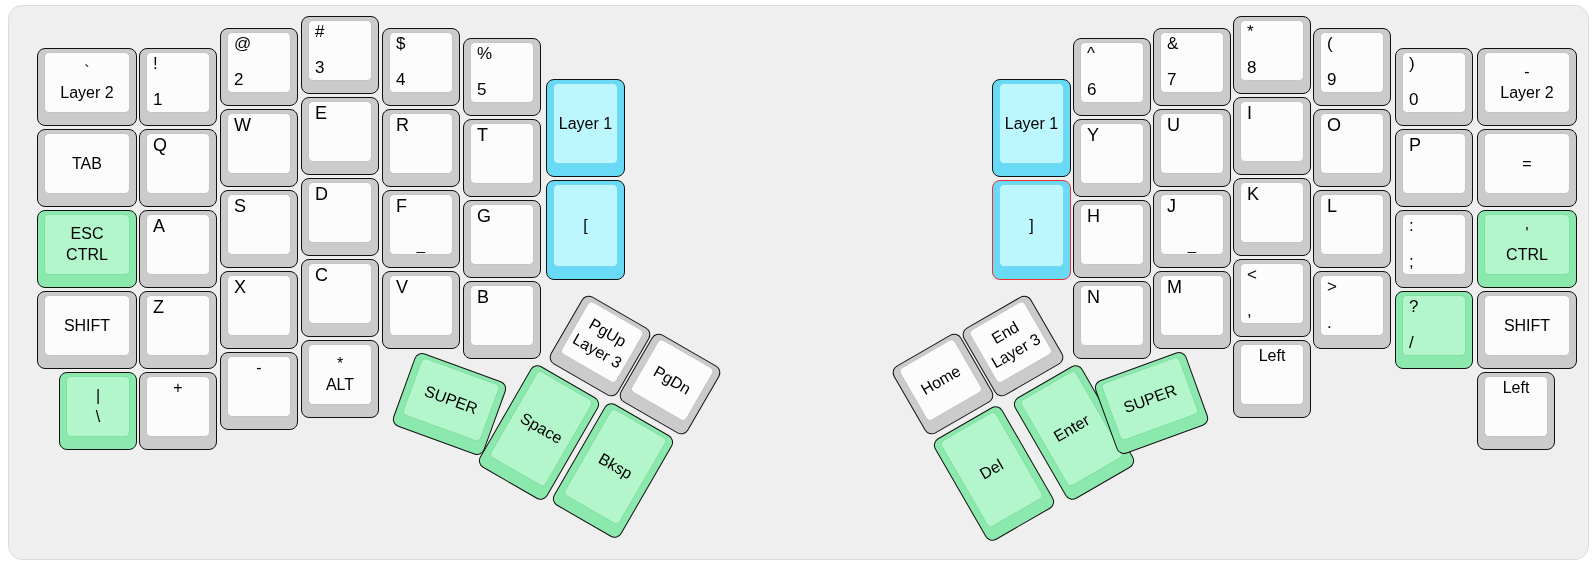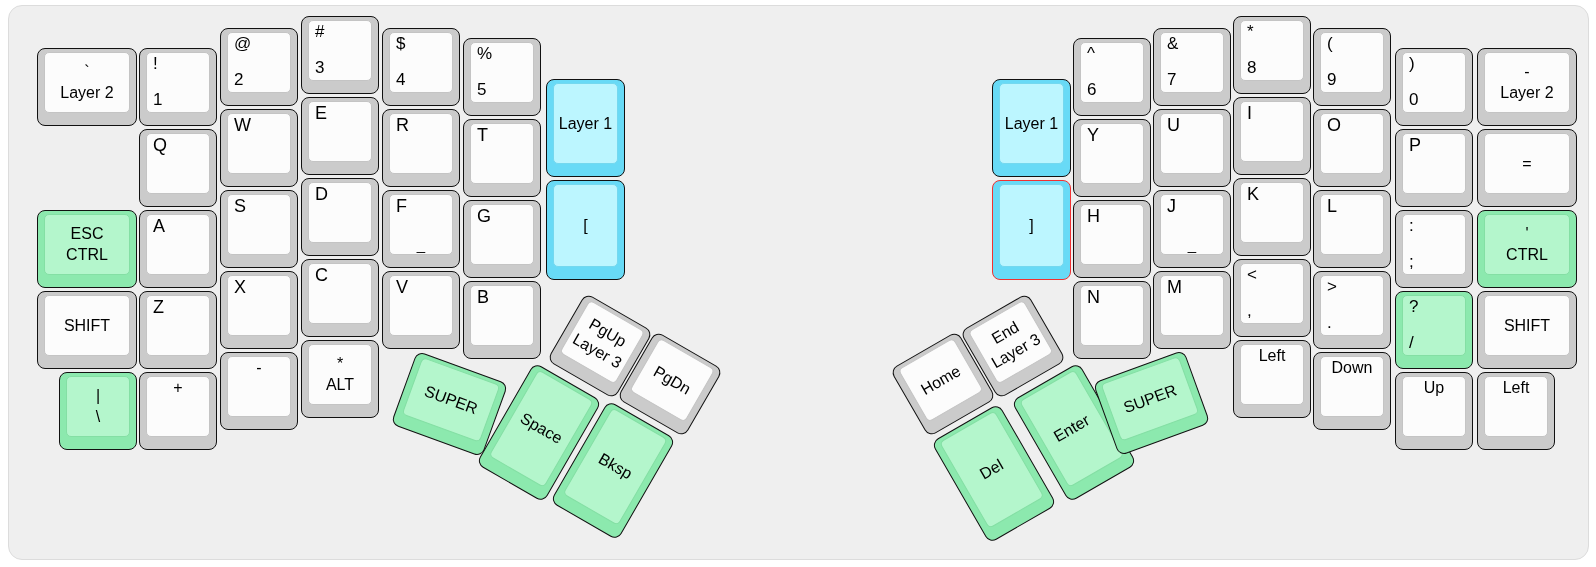--- a/index.html
+++ b/index.html
@@ -38,20 +38,25 @@
 <body>
 
 <div id="panel"></div>
 <div id="stage">
     <div class="key gray s-stack" style="left: 37px; top: 48px; width: 100px; height: 78px;">
       <div class="face">
         <span class="leg">`</span>
         <span class="leg">Layer 2</span>
       </div>
     </div>
+    <div class="key gray s-center" style="left: 37px; top: 129px; width: 100px; height: 78px;">
+      <div class="face">
+        <span class="leg">TAB</span>
+      </div>
+    </div>
     <div class="key green s-stack" style="left: 37px; top: 210px; width: 100px; height: 78px;">
       <div class="face">
         <span class="leg">ESC</span>
         <span class="leg">CTRL</span>
       </div>
     </div>
     <div class="key gray s-center" style="left: 37px; top: 291px; width: 100px; height: 78px;">
       <div class="face">
         <span class="leg">SHIFT</span>
       </div>
@@ -315,25 +320,20 @@
       <div class="face">
         <span class="leg">L</span>
       </div>
     </div>
     <div class="key gray s-spread" style="left: 1313px; top: 271px; width: 78px; height: 78px;">
       <div class="face">
         <span class="leg">&gt;</span>
         <span class="leg">.</span>
       </div>
     </div>
-    <div class="key gray s-top" style="left: 1313px; top: 352px; width: 78px; height: 78px;">
-      <div class="face">
-        <span class="leg">Down</span>
-      </div>
-    </div>
     <div class="key gray s-spread" style="left: 1395px; top: 48px; width: 78px; height: 78px;">
       <div class="face">
         <span class="leg">)</span>
         <span class="leg">0</span>
       </div>
     </div>
     <div class="key gray s-tl" style="left: 1395px; top: 129px; width: 78px; height: 78px;">
       <div class="face">
         <span class="leg">P</span>
       </div>
@@ -341,25 +341,20 @@
     <div class="key gray s-spread" style="left: 1395px; top: 210px; width: 78px; height: 78px;">
       <div class="face">
         <span class="leg">:</span>
         <span class="leg">;</span>
       </div>
     </div>
     <div class="key green s-spread" style="left: 1395px; top: 291px; width: 78px; height: 78px;">
       <div class="face">
         <span class="leg">?</span>
         <span class="leg">/</span>
-      </div>
-    </div>
-    <div class="key gray s-top" style="left: 1395px; top: 372px; width: 78px; height: 78px;">
-      <div class="face">
-        <span class="leg">Up</span>
       </div>
     </div>
     <div class="key gray s-stack" style="left: 1477px; top: 48px; width: 100px; height: 78px;">
       <div class="face">
         <span class="leg">-</span>
         <span class="leg">Layer 2</span>
       </div>
     </div>
     <div class="key gray s-center" style="left: 1477px; top: 129px; width: 100px; height: 78px;">
       <div class="face">

